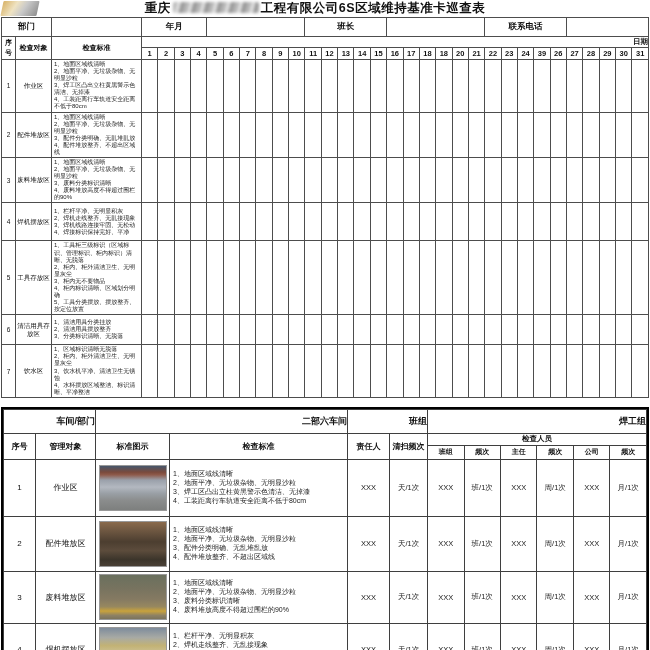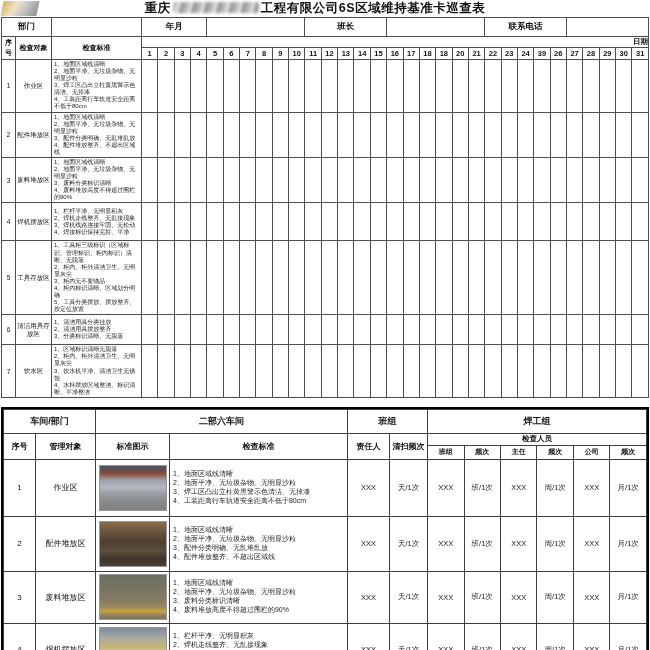--- a/index.html
+++ b/index.html
@@ -27,21 +27,21 @@
   .t-top .obj{font-size:6.5px;text-align:center;line-height:1.25;}
   .t-top .std{font-size:6px;line-height:1.18;text-align:left;white-space:pre-line;
               padding:1px 2px;vertical-align:middle;color:#222;}
   .day-cell{height:auto;}
 
   
   .bot-wrap{margin-top:9px;border:2px solid #000;width:644px;}
   .bot-title{font-size:14px;font-weight:bold;text-align:center;height:20px;line-height:20px;letter-spacing:1px;}
   .t-bot{width:644px;}
   .t-bot td{border:1px solid #3f3f3f;padding:0;overflow:hidden;}
-  .t-bot .h1{font-size:9px;font-weight:bold;text-align:center;height:23px;}
+  .t-bot .h1{font-size:9px;font-weight:bold;text-align:right;height:23px;}
   .t-bot .h2{font-size:8px;font-weight:bold;text-align:center;}
   .t-bot .h3{font-size:7px;font-weight:bold;text-align:center;height:13px;}
   .t-bot .insp{height:11px;font-size:7.5px;}
   .t-bot .seq{font-size:8px;text-align:center;}
   .t-bot .obj{font-size:8px;text-align:center;}
   .t-bot .std{font-size:7px;line-height:1.28;text-align:left;white-space:pre-line;
               padding:2px 3px;color:#222;}
   .t-bot .val{font-size:7.5px;text-align:center;color:#222;}
   .photo-td{text-align:center;vertical-align:middle;}
   .photo{width:66px;height:44px;margin:2px auto;border:1px solid #999;}

